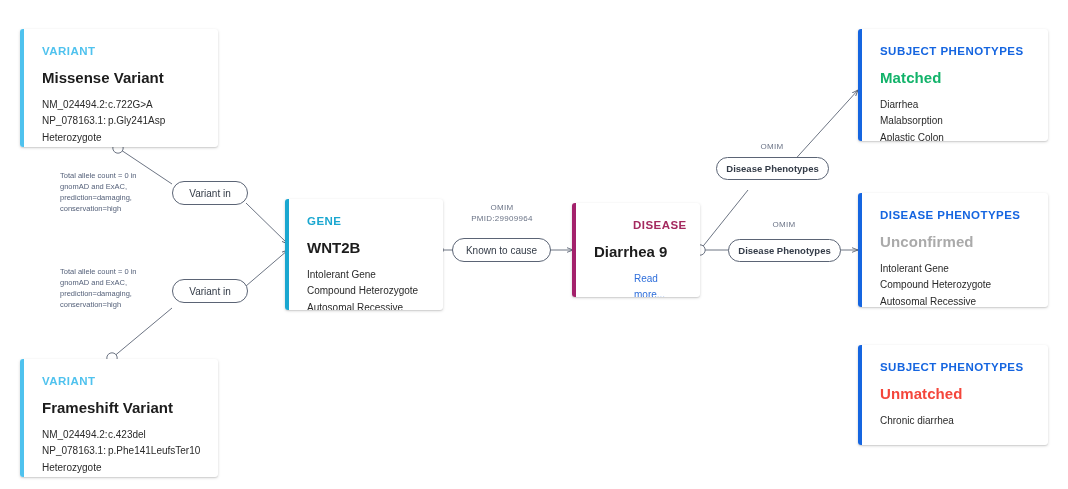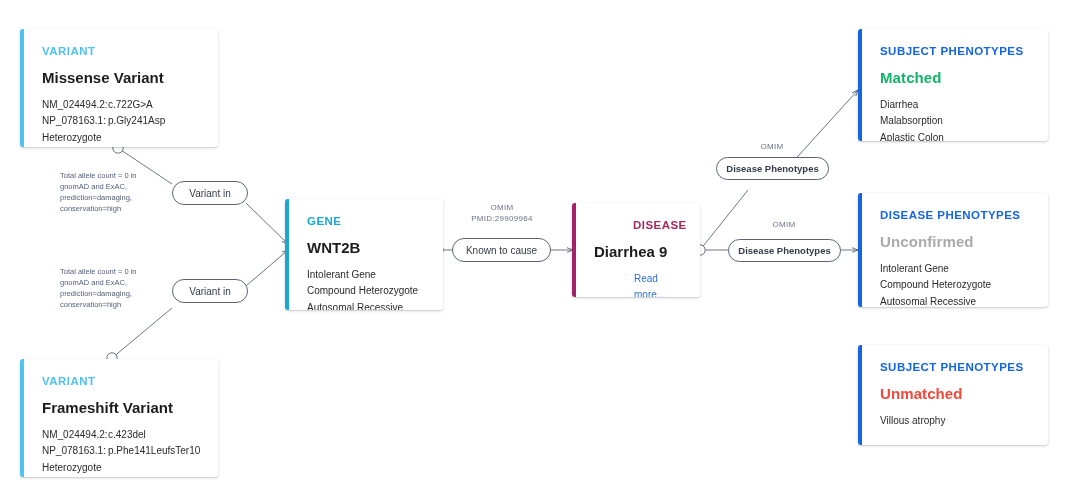--- a/index.html
+++ b/index.html
@@ -241,21 +241,21 @@
       <div class="plain">Compound Heterozygote</div>
       <div class="plain">Autosomal Recessive</div>
     </div>
   </div>
 
   <div class="card" style="left:858px; top:345px; width:190px; height:100px;">
     <div class="accent" style="background:#1565e0;"></div>
     <div class="body">
       <div class="card-title t-pheno">SUBJECT PHENOTYPES</div>
       <div class="card-sub status s-unmatched">Unmatched</div>
-      <div class="plain">Villous atrophy</div>
+      <div class="plain">Chronic diarrhea</div>
     </div>
   </div>
 
   <div class="pill" style="left:172px; top:181px; width:76px; height:24px;">Variant in</div>
 
   <div class="pill" style="left:172px; top:279px; width:76px; height:24px;">Variant in</div>
 
   <div class="pill" style="left:452px; top:238px; width:99px; height:24px;">Known to cause</div>
 
   <div class="pill bold" style="left:716px; top:157px; width:113px; height:23px;">Disease Phenotypes</div>

